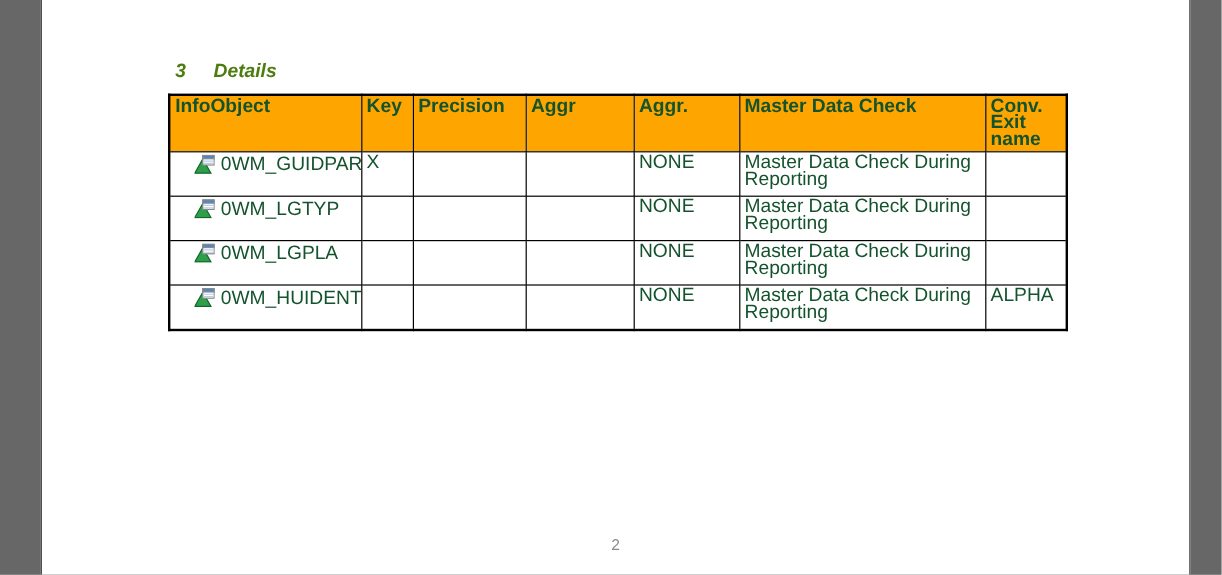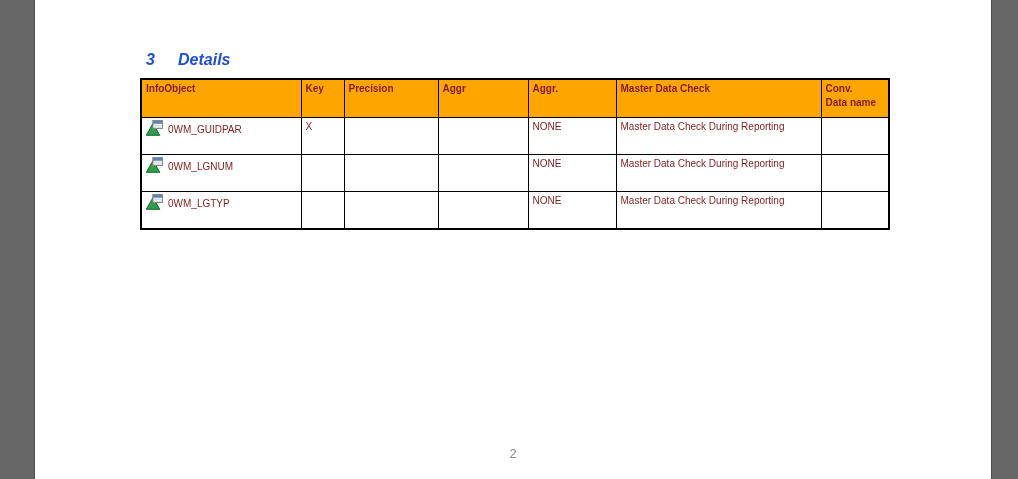--- a/index.html
+++ b/index.html
@@ -8,42 +8,42 @@
     background:var(--desk_bg,#676767); overflow:hidden;
     font-family:"Liberation Sans", sans-serif;
   }
   .page {
     position:absolute; left:34px; top:0; width:958px; height:479px;
     background:var(--page_bg,#ffffff); box-sizing:border-box;
     border-left:1px solid #4e4e4e; border-right:1px solid #4e4e4e;
   }
   .doc-title {
     position:absolute; left:111px; top:51px;
-    font-size:16px; font-weight:bold; font-style:italic; color:#1d4ed8;
+    font-size:16px; font-weight:bold; font-style:italic; color:#4d7c0f;
     white-space:nowrap;
   }
   .doc-title .sec-num { display:inline-block; min-width:32px; }
   table.details {
     position:absolute; left:105px; top:78px; width:748px;
     border-collapse:collapse; table-layout:fixed;
     border:2px solid var(--table_border,#000);
   }
   th, td {
     border:1px solid var(--table_border,#000);
-    font-size:10px; line-height:14px; color:#7f1d1d;
+    font-size:16px; line-height:14px; color:#14532d;
     vertical-align:top; padding:2px 3px 2px 4px;
     overflow:hidden; text-align:left; font-weight:normal;
   }
   th {
     background:var(--header_bg,#FFA500); font-weight:bold;
     height:33px; white-space:pre-line;
   }
   tr.group-row td { height:22px; vertical-align:middle; }
   tr.data-row td { height:32px; }
-  td.io-cell { padding-left:4px; white-space:nowrap; }
+  td.io-cell { padding-left:20px; white-space:nowrap; }
   .icon { display:inline-block; vertical-align:-3px; margin-right:5px; }
   .group-row .icon { vertical-align:-2px; margin-right:4px; }
   .page-footer {
     position:absolute; top:446px; left:0; width:100%;
     text-align:center; font-size:13px;
     color:var(--page_number_color,#8a8a8a);
   }
 </style>
 </head>
 <body>
@@ -67,72 +67,87 @@
       </colgroup>
       <tbody>
           <tr>
         <th>InfoObject</th>
         <th>Key</th>
         <th>Precision</th>
         <th>Aggr</th>
         <th>Aggr.</th>
         <th>Master Data Check</th>
         <th>Conv.
-Data name</th>
+Exit name</th>
       </tr>
 
       <tr class="data-row">
         <td class="io-cell"><span class="icon"><svg width="17" height="16" viewBox="0 0 17 16">
                   <path d="M7 3.5 L13.8 15.3 H0.3 Z" fill="#2e9e4a" stroke="#12682a" stroke-width="1"></path>
                   <rect x="7" y="0.5" width="9.5" height="8" fill="#ffffff" stroke="#8a8a8a"></rect>
                   <rect x="7" y="0.5" width="9.5" height="2.8" fill="#5186c5" stroke="#8a8a8a"></rect>
                   <line x1="8" y1="5.2" x2="15.8" y2="5.2" stroke="#b9cfe8"></line>
                   <line x1="8" y1="7.2" x2="15.8" y2="7.2" stroke="#b9cfe8"></line>
                 </svg></span><span>0WM_GUIDPAR</span></td>
         <td>X</td>
         <td></td>
         <td></td>
         <td>NONE</td>
         <td>Master Data Check During Reporting</td>
         <td></td>
       </tr>
 
 
-      <tr class="data-row">
-        <td class="io-cell"><span class="icon"><svg width="17" height="16" viewBox="0 0 17 16">
-                  <path d="M7 3.5 L13.8 15.3 H0.3 Z" fill="#2e9e4a" stroke="#12682a" stroke-width="1"></path>
-                  <rect x="7" y="0.5" width="9.5" height="8" fill="#ffffff" stroke="#8a8a8a"></rect>
-                  <rect x="7" y="0.5" width="9.5" height="2.8" fill="#5186c5" stroke="#8a8a8a"></rect>
-                  <line x1="8" y1="5.2" x2="15.8" y2="5.2" stroke="#b9cfe8"></line>
-                  <line x1="8" y1="7.2" x2="15.8" y2="7.2" stroke="#b9cfe8"></line>
-                </svg></span><span>0WM_LGNUM</span></td>
-        <td></td>
-        <td></td>
-        <td></td>
-        <td>NONE</td>
-        <td>Master Data Check During Reporting</td>
-        <td></td>
-      </tr>
 
       <tr class="data-row">
         <td class="io-cell"><span class="icon"><svg width="17" height="16" viewBox="0 0 17 16">
                   <path d="M7 3.5 L13.8 15.3 H0.3 Z" fill="#2e9e4a" stroke="#12682a" stroke-width="1"></path>
                   <rect x="7" y="0.5" width="9.5" height="8" fill="#ffffff" stroke="#8a8a8a"></rect>
                   <rect x="7" y="0.5" width="9.5" height="2.8" fill="#5186c5" stroke="#8a8a8a"></rect>
                   <line x1="8" y1="5.2" x2="15.8" y2="5.2" stroke="#b9cfe8"></line>
                   <line x1="8" y1="7.2" x2="15.8" y2="7.2" stroke="#b9cfe8"></line>
                 </svg></span><span>0WM_LGTYP</span></td>
         <td></td>
         <td></td>
         <td></td>
         <td>NONE</td>
         <td>Master Data Check During Reporting</td>
         <td></td>
       </tr>
 
 
+      <tr class="data-row">
+        <td class="io-cell"><span class="icon"><svg width="17" height="16" viewBox="0 0 17 16">
+                  <path d="M7 3.5 L13.8 15.3 H0.3 Z" fill="#2e9e4a" stroke="#12682a" stroke-width="1"></path>
+                  <rect x="7" y="0.5" width="9.5" height="8" fill="#ffffff" stroke="#8a8a8a"></rect>
+                  <rect x="7" y="0.5" width="9.5" height="2.8" fill="#5186c5" stroke="#8a8a8a"></rect>
+                  <line x1="8" y1="5.2" x2="15.8" y2="5.2" stroke="#b9cfe8"></line>
+                  <line x1="8" y1="7.2" x2="15.8" y2="7.2" stroke="#b9cfe8"></line>
+                </svg></span><span>0WM_LGPLA</span></td>
+        <td></td>
+        <td></td>
+        <td></td>
+        <td>NONE</td>
+        <td>Master Data Check During Reporting</td>
+        <td></td>
+      </tr>
 
+      <tr class="data-row">
+        <td class="io-cell"><span class="icon"><svg width="17" height="16" viewBox="0 0 17 16">
+                  <path d="M7 3.5 L13.8 15.3 H0.3 Z" fill="#2e9e4a" stroke="#12682a" stroke-width="1"></path>
+                  <rect x="7" y="0.5" width="9.5" height="8" fill="#ffffff" stroke="#8a8a8a"></rect>
+                  <rect x="7" y="0.5" width="9.5" height="2.8" fill="#5186c5" stroke="#8a8a8a"></rect>
+                  <line x1="8" y1="5.2" x2="15.8" y2="5.2" stroke="#b9cfe8"></line>
+                  <line x1="8" y1="7.2" x2="15.8" y2="7.2" stroke="#b9cfe8"></line>
+                </svg></span><span>0WM_HUIDENT</span></td>
+        <td></td>
+        <td></td>
+        <td></td>
+        <td>NONE</td>
+        <td>Master Data Check During Reporting</td>
+        <td>ALPHA</td>
+      </tr>
     </tbody>
       </table>
 
     <div class="page-footer">2</div>
   </div>
 </div>
 
 </body></html>

